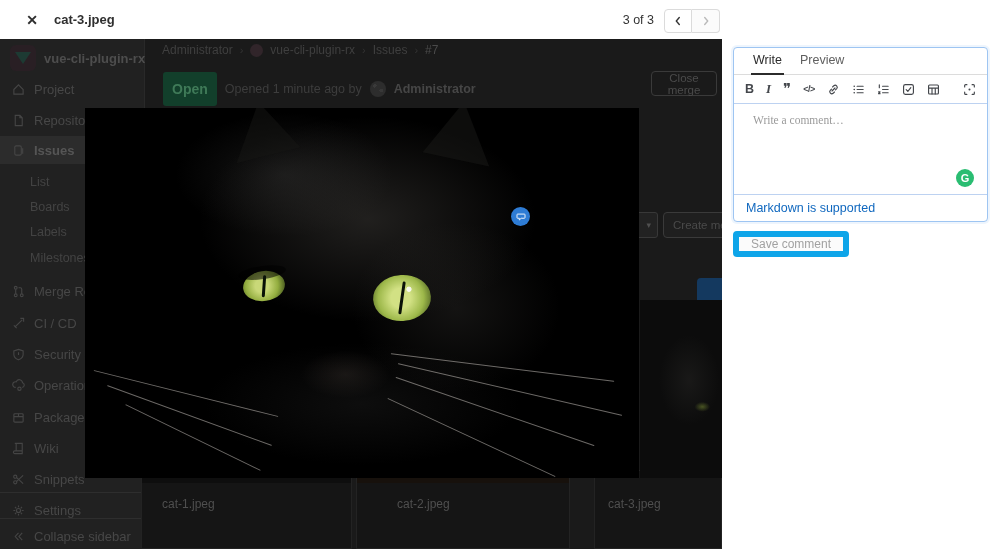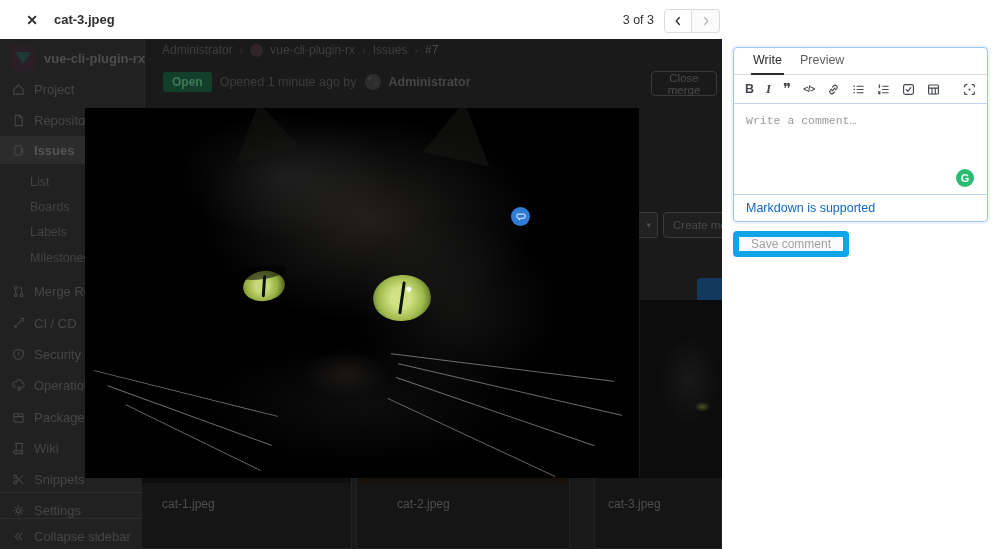--- a/index.html
+++ b/index.html
@@ -37,21 +37,21 @@
   .nav-item.active { background:rgba(255,255,255,0.05); font-weight:700; color:#555; height:28px; }
   .side-divider { position:absolute; left:0; width:145px; height:1px; background:rgba(255,255,255,0.06); }
 
   .breadcrumb { position:absolute; left:162px; top:43px; display:flex; align-items:center; gap:7px;
                 font-size:12px; color:#3f3f3f; white-space:nowrap; }
   .breadcrumb .sep { color:#333; font-size:11px; }
   .crumb-logo { width:13px; height:13px; border-radius:50%; background:#31252a; display:inline-block; }
   .breadcrumb .iid { color:#4a4a4a; }
 
   .status-row { position:absolute; left:163px; top:72px; display:flex; align-items:center; gap:8px; white-space:nowrap; }
-  .open-badge { background:#123f2b; color:#3f7a58; font-size:12px; font-weight:600; padding:3px 9px; border-radius:3px; }
+  .open-badge { background:#123f2b; color:#3f7a58; font-size:14px; font-weight:600; padding:9px 9px; border-radius:3px; }
   .status-text { font-size:12.5px; color:#3d3d3d; }
   .mini-avatar { width:16px; height:16px; border-radius:50%; background:#2d2d2d;
                  background-image:radial-gradient(circle 3px at 30% 30%, #3a3a3a 0 60%, transparent 61%),
                                   radial-gradient(circle 3px at 70% 60%, #383838 0 60%, transparent 61%); }
   .status-author { font-size:12.5px; font-weight:700; color:#464646; }
 
   .close-issue-btn { position:absolute; left:651px; top:71px; width:66px; height:25px; background:transparent;
                      border:1px solid #3a3a3a; border-radius:4px; color:#4b4b4b; font-size:11.5px; cursor:pointer; }
   .dd-sliver { position:absolute; left:612px; top:212px; width:46px; height:26px; background:#222;
                border:1px solid #383838; border-radius:3px; color:#4f4f4f; font-size:9px; display:flex;
@@ -120,21 +120,21 @@
   .tb { border:none; background:none; color:#44474c; cursor:pointer; display:flex; align-items:center;
         justify-content:center; padding:0; }
   .tb-bold { font-weight:800; font-size:12.5px; }
   .tb-italic { font-style:italic; font-family:"Liberation Serif", serif; font-weight:700; font-size:13px; }
   .tb-quote { font-size:15px; line-height:10px; }
   .tb-code { font-size:9px; font-weight:700; letter-spacing:-0.5px; }
   .tb svg { stroke:#44474c; fill:none; stroke-width:1.25; stroke-linecap:round; stroke-linejoin:round; display:block; }
   .tb-full { margin-left:auto; }
   .editor-body { position:relative; flex:1; }
   .editor-body textarea { width:100%; height:100%; border:none; outline:none; resize:none; background:transparent;
-        padding:10px 12px; font-family:Liberation Mono, monospace; font-size:11.5px; color:#303030; }
+        padding:10px 19px; font-family:Liberation Serif, serif; font-size:11.5px; color:#303030; }
   .editor-body textarea::placeholder { color:#9a9a9a; }
   .grammarly { position:absolute; right:13px; bottom:7px; width:18px; height:18px; border-radius:50%;
                background:#2abd72; color:#fff; font-size:11px; font-weight:700; display:flex; align-items:center;
                justify-content:center; cursor:pointer; }
   .editor-foot { height:27px; border-top:1px solid #bdd2f1; display:flex; align-items:center; padding:0 12px; }
   .md-link { font-size:12.5px; color:#1068bf; text-decoration:none; cursor:pointer; }
   .save-btn { position:absolute; left:11px; top:231px; height:26px; padding:0 12px; background:#fbfbfb;
               border:6px solid #0ea5e9; border-radius:4px; color:#a1a1a1; font-size:12px; cursor:default; }
 </style>
 </head>

